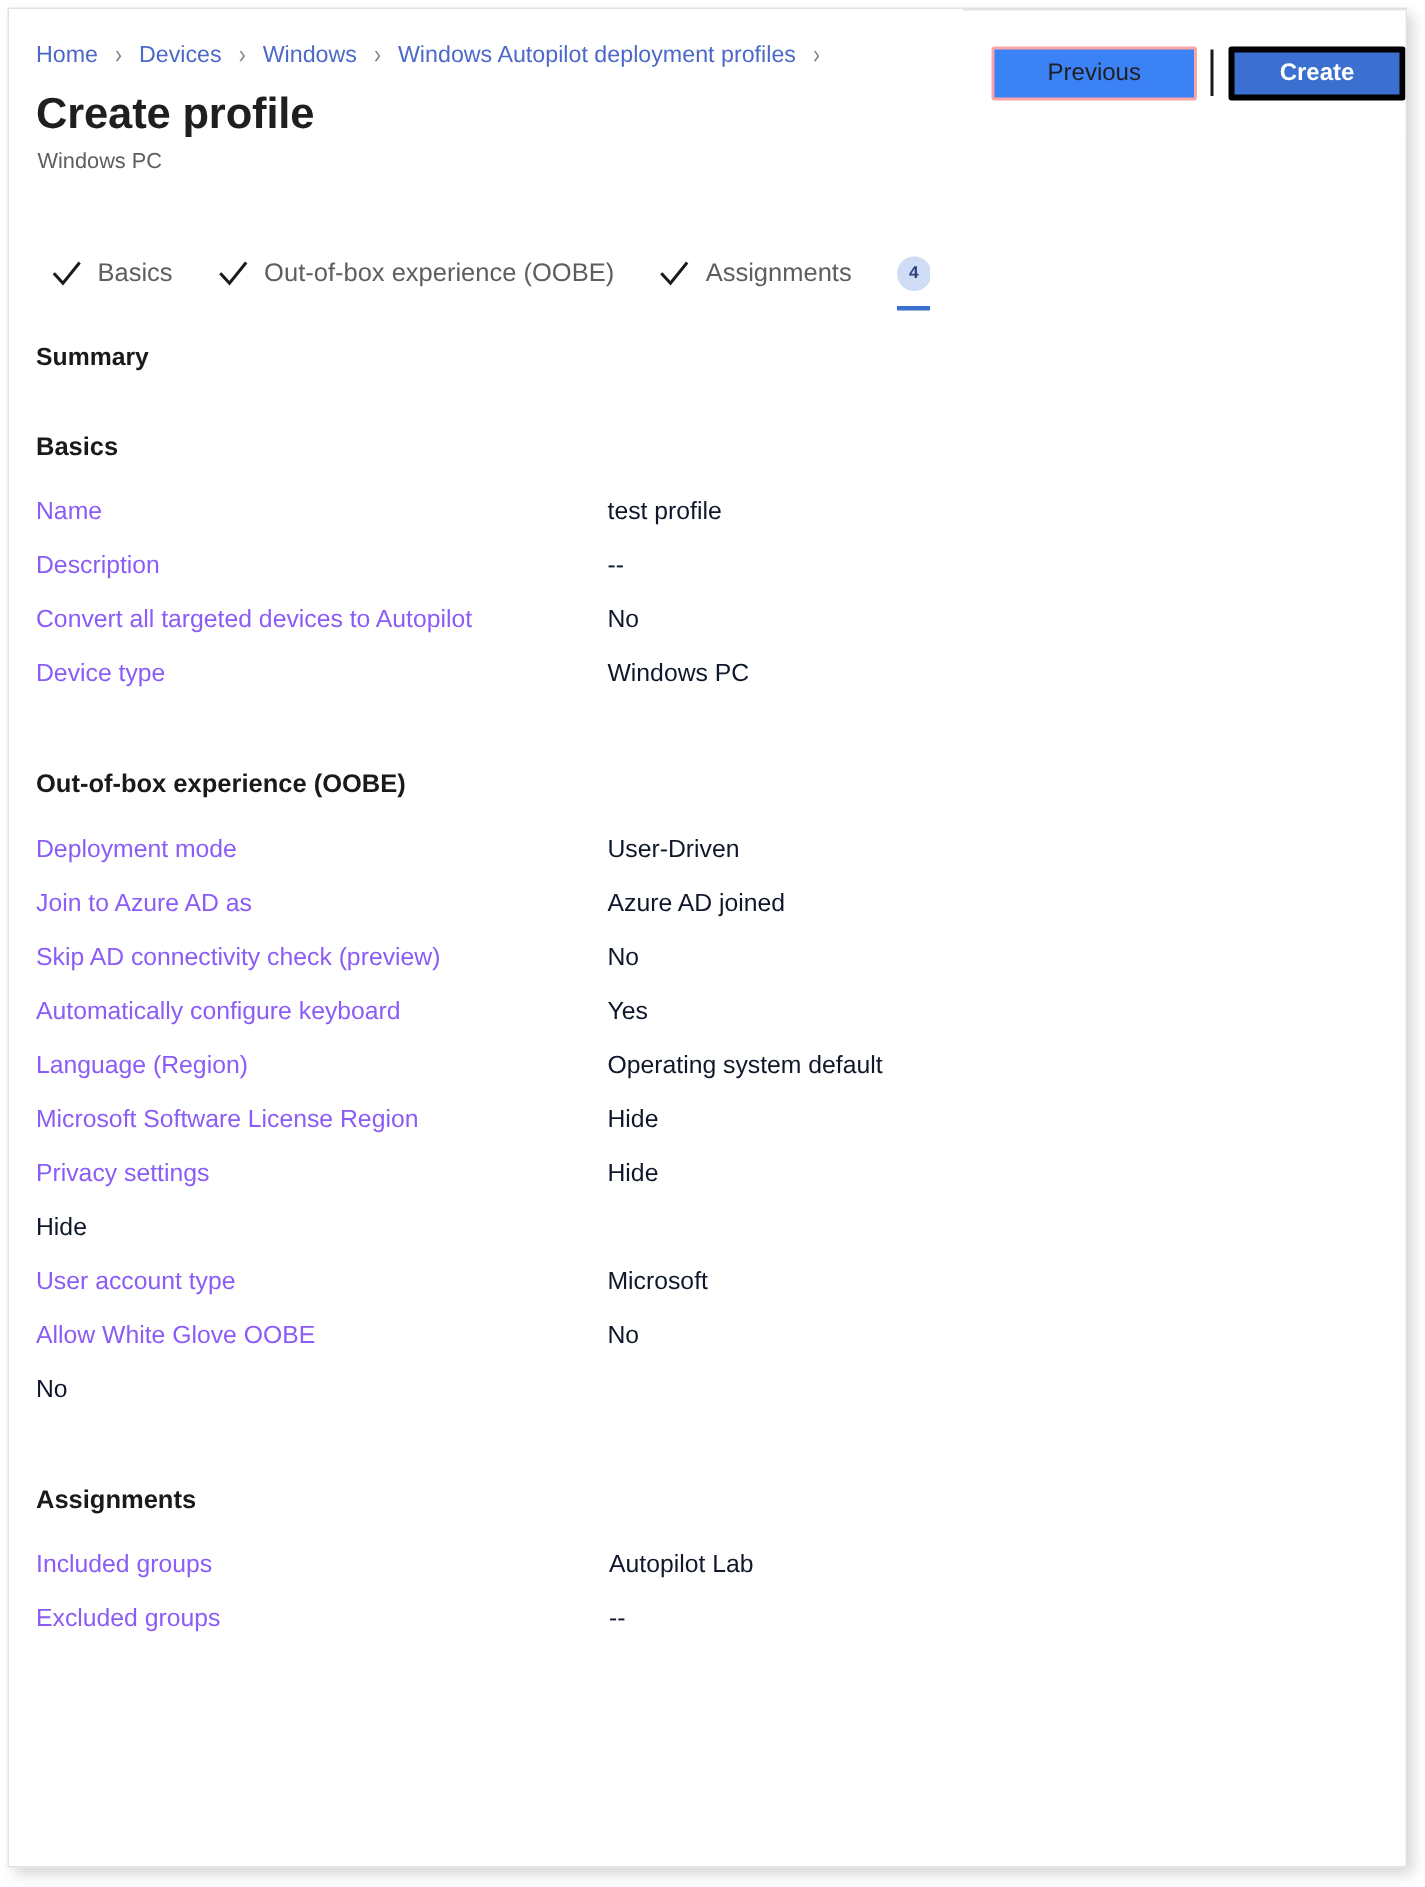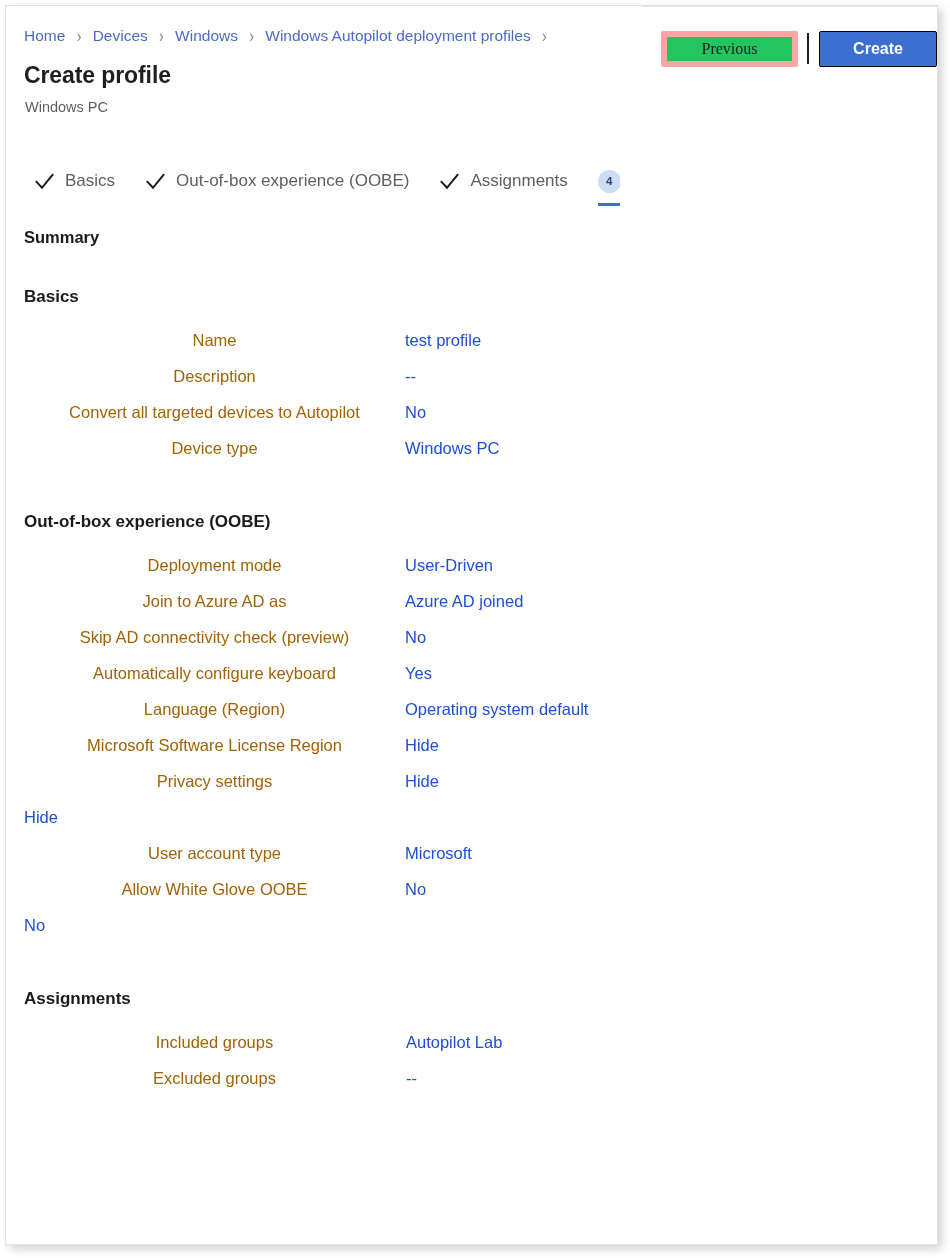--- a/index.html
+++ b/index.html
@@ -56,21 +56,21 @@
     color: #888683;
     margin: 0 7px;
     font-size: 14px;
     display: inline-block;
     transform: scaleY(1.25);
   }
 
   
   .page-title {
     margin: 11px 0 0 18px;
-    font-size: 23px;
+    font-size: 29px;
     line-height: 36px;
     font-weight: 600;
     color: #201f1e;
     letter-spacing: -0.1px;
   }
   .page-subtitle {
     margin: 5px 0 0 19px;
     font-size: 14.5px;
     line-height: 19px;
     color: #605e5c;
@@ -159,28 +159,27 @@
   .row {
     display: flex;
     align-items: baseline;
     height: 36px;
   }
   .row .k {
     width: 381px;
     flex: 0 0 381px;
     font-size: 16.5px;
     line-height: 22px;
-    color: #a16207;
+    color: #8b5cf6;
     white-space: nowrap;
-    text-align: center;
   }
   .row .v {
     font-size: 16.5px;
     line-height: 22px;
-    color: #1d4ed8;
+    color: #0f172a;
     white-space: nowrap;
   }
   .section.assignments .row .v {
     padding-left: 1px;
   }
 
   
   .footer {
     flex: 0 0 auto;
     border-top: 1px solid #e3e3e3;
@@ -194,36 +193,35 @@
   .btn {
     font-family: inherit;
     font-size: 16px;
     height: 36px;
     box-sizing: border-box;
     cursor: pointer;
     padding: 0 18px;
     border-radius: 2px;
   }
   .btn-secondary {
-    background: #22c55e;
-    border: 6px solid #fca5a5;
+    background: #3b82f6;
+    border: 2px solid #fca5a5;
     color: #201f1e;
     min-width: 137px;
-    font-family: Liberation Serif, serif;
   }
   .divider-bar {
     width: 2px;
     height: 31px;
     background: #1b1a19;
     margin: 0 10px 0 9px;
     flex: 0 0 auto;
   }
   .btn-primary {
     background: #3b6fd0;
-    border: 1px solid #000000;
+    border: 4px solid #000000;
     color: #ffffff;
     font-weight: 600;
     min-width: 118px;
   }
 </style>
 </head>
 <body>
 
 <div class="panel">
 

